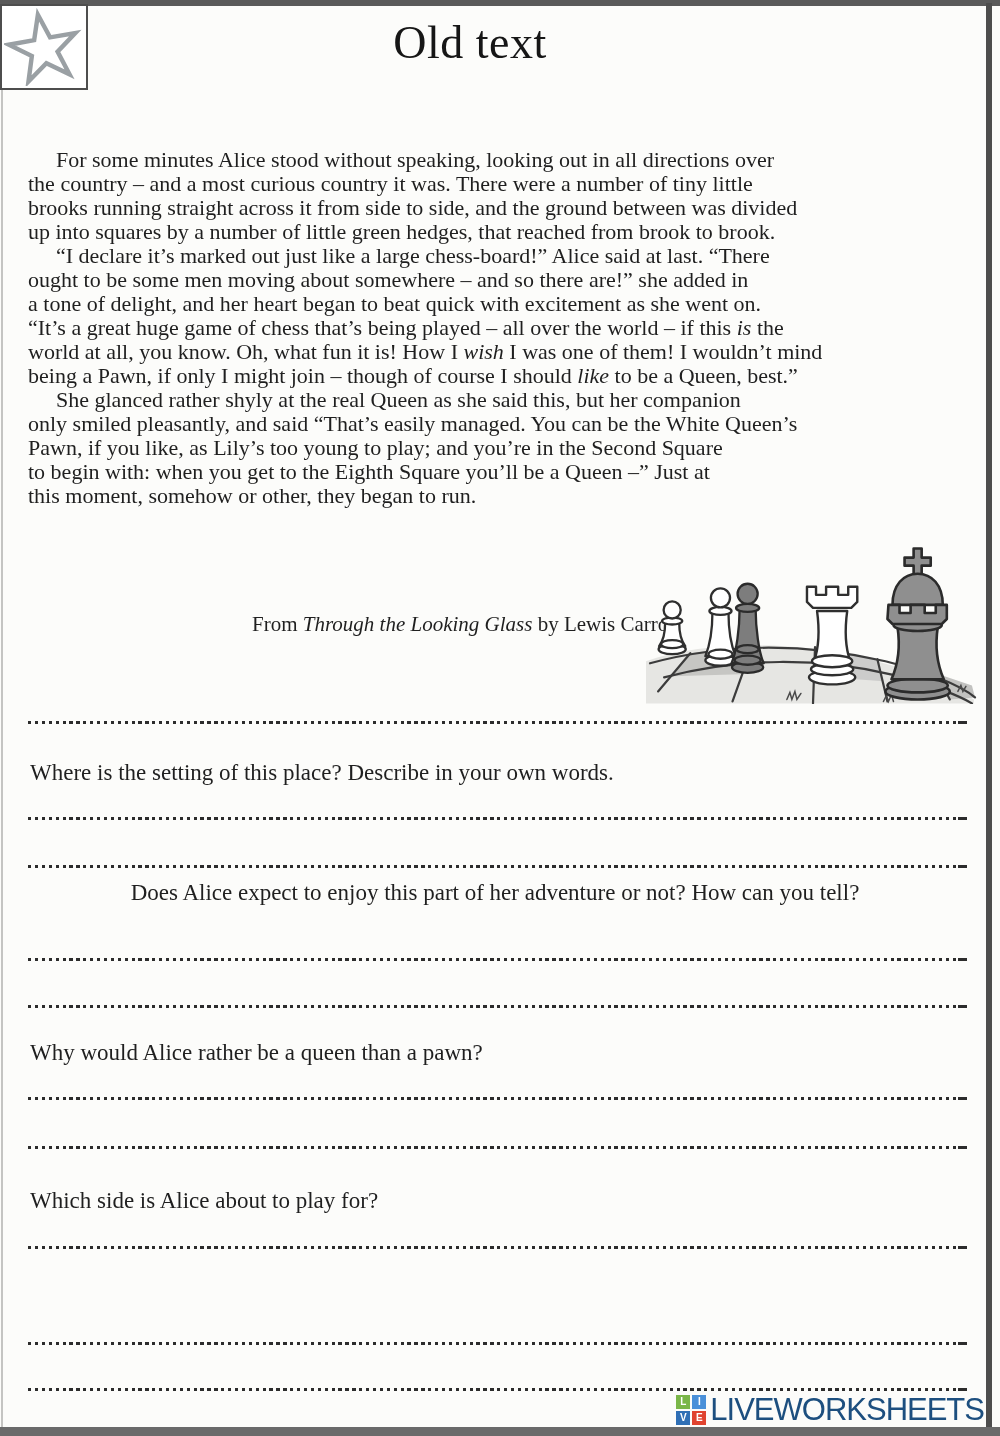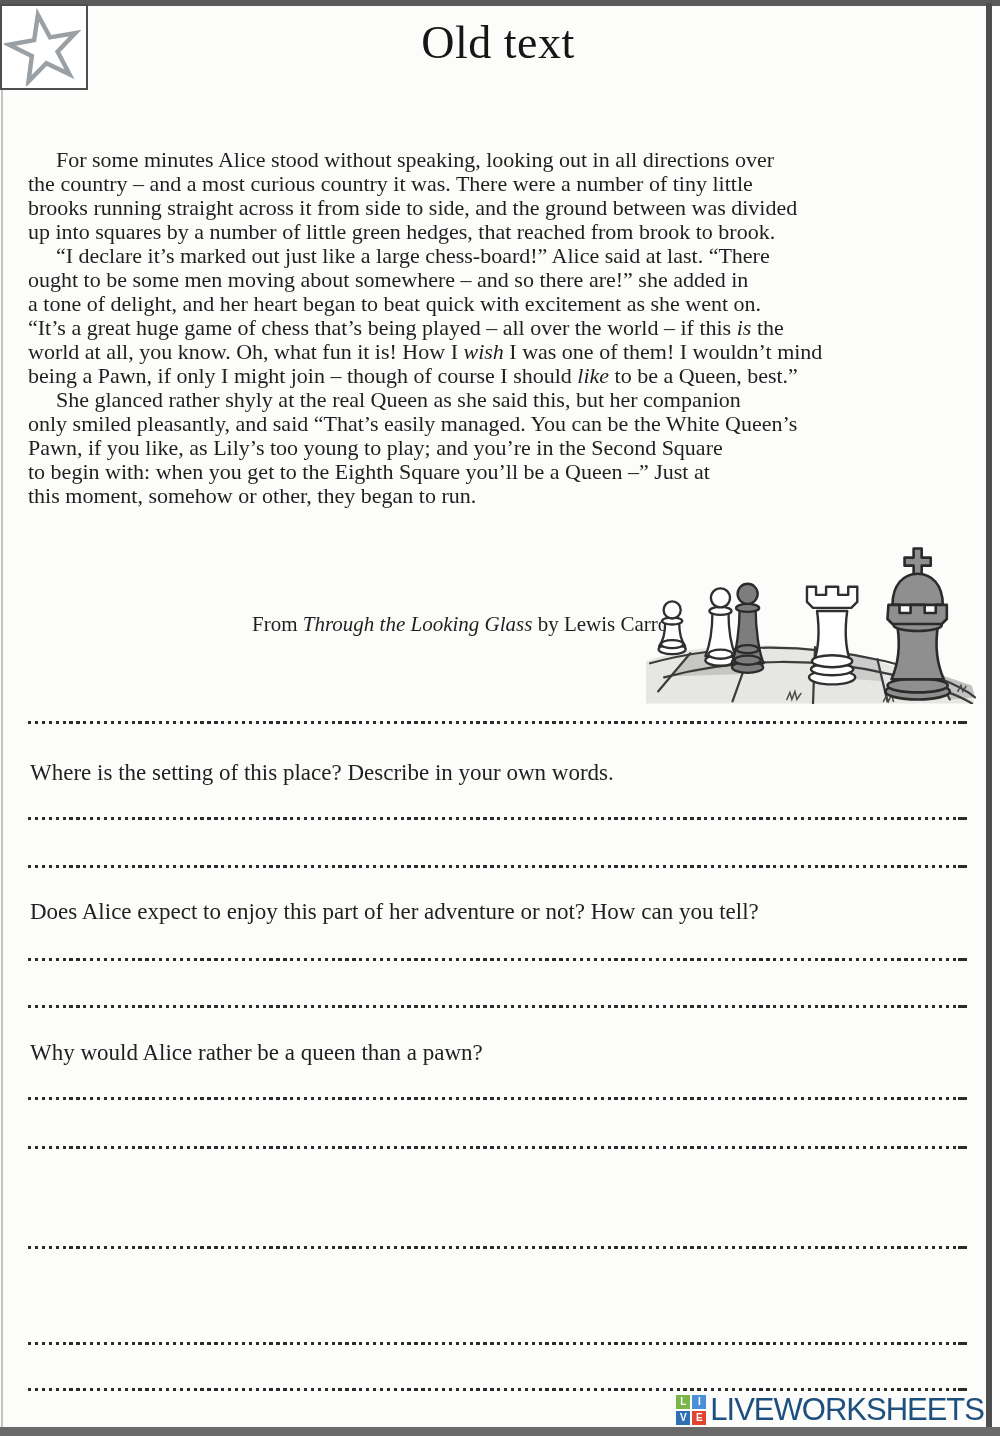--- a/index.html
+++ b/index.html
@@ -19,21 +19,20 @@
 
   .star-box{
     position:absolute;left:0;top:4px;width:88px;height:86px;
     background:#fff;border:2px solid #4e4e4e;box-sizing:border-box;
     display:flex;align-items:center;justify-content:center;
   }
   .title{
     position:absolute;left:0;top:16px;width:940px;margin:0;
     text-align:center;font-size:46px;font-weight:normal;color:#161616;
     letter-spacing:0.5px;
-    padding-left:28px;
   }
   .instruction{
     position:absolute;left:30px;top:102px;width:945px;margin:0;
     font-size:23px;
   }
   .extract{
     position:absolute;left:28px;top:148px;width:950px;
     font-size:22px;line-height:24px;
   }
   .para{margin:0;white-space:pre-wrap;text-indent:28px;}
@@ -50,21 +49,21 @@
   .i{font-style:italic;}
   .al{
     position:absolute;left:28px;width:936px;height:3.4px;
     background-image:repeating-linear-gradient(to right,#2c2c2c 0 3.2px,transparent 3.2px 6.9px);
   }
   .al::after{
     content:"";position:absolute;right:-3px;top:0;width:9px;height:3.4px;background:#2c2c2c;
   }
   #q1{top:650px;} #al1{top:721px;}
   #q2{top:760px;} #al2{top:817px;} #al3{top:865px;}
-  #q3{top:899px;} #al4{top:958px;} #al5{top:1005px;}
+  #q3{top:880px;text-align:center;} #al4{top:958px;} #al5{top:1005px;}
   #q4{top:1040px;} #al6{top:1097px;} #al7{top:1146px;}
   #q5{top:1188px;} #al8{top:1246px;}
   #q6{top:1284px;} #al9{top:1342px;} #al10{top:1388px;}
 
   .logo{
     position:absolute;right:16px;top:1393px;height:34px;
     display:flex;align-items:center;gap:4px;
     font-family:"Liberation Sans",sans-serif;
   }
   .logo-grid{
@@ -194,20 +193,21 @@
   <div class="al" id="al3"></div>
 
   <p class="question" id="q3"><span>Does Alice expect to enjoy this part of her adventure or not? How can you tell?</span></p>
   <div class="al" id="al4"></div>
   <div class="al" id="al5"></div>
 
   <p class="question" id="q4"><span>Why would Alice rather be a queen than a pawn?</span></p>
   <div class="al" id="al6"></div>
   <div class="al" id="al7"></div>
 
+  <p class="question" id="q5"><span>Which side is Alice about to play for?</span></p>
   <div class="al" id="al8"></div>
 
   <div class="al" id="al9"></div>
   <div class="al" id="al10"></div>
 
   <div class="logo">
     <div class="logo-grid">
       <span class="blk" style="background: rgb(122, 182, 72);">L</span>
       <span class="blk" style="background: rgb(74, 144, 217);">I</span>
       <span class="blk" style="background: rgb(47, 111, 181);">V</span>

